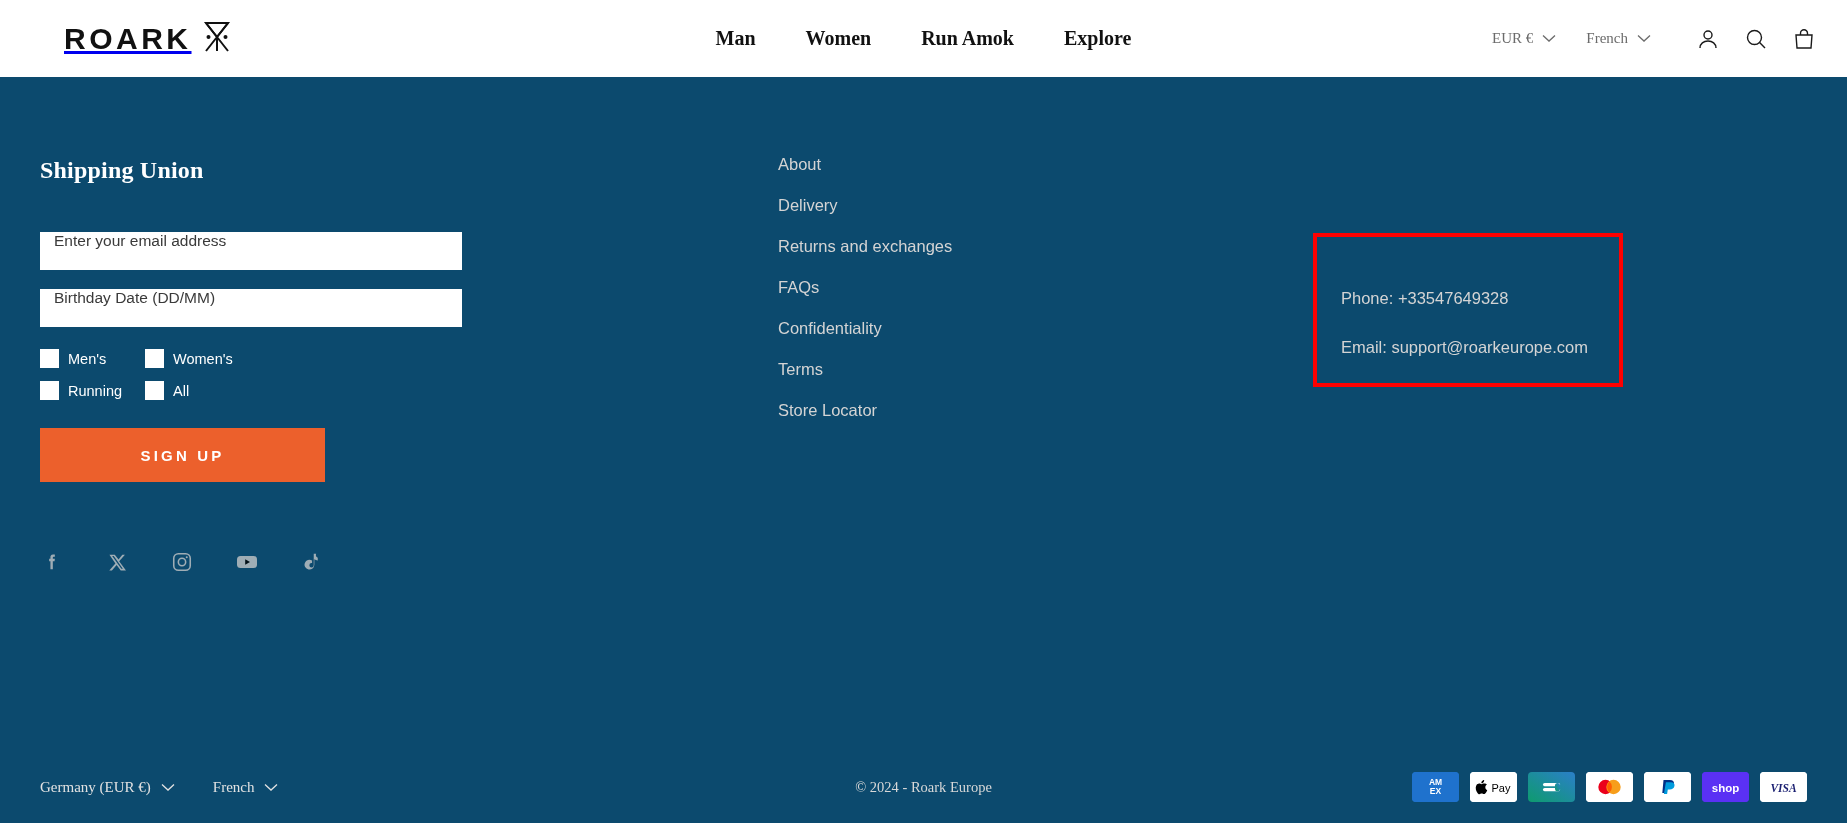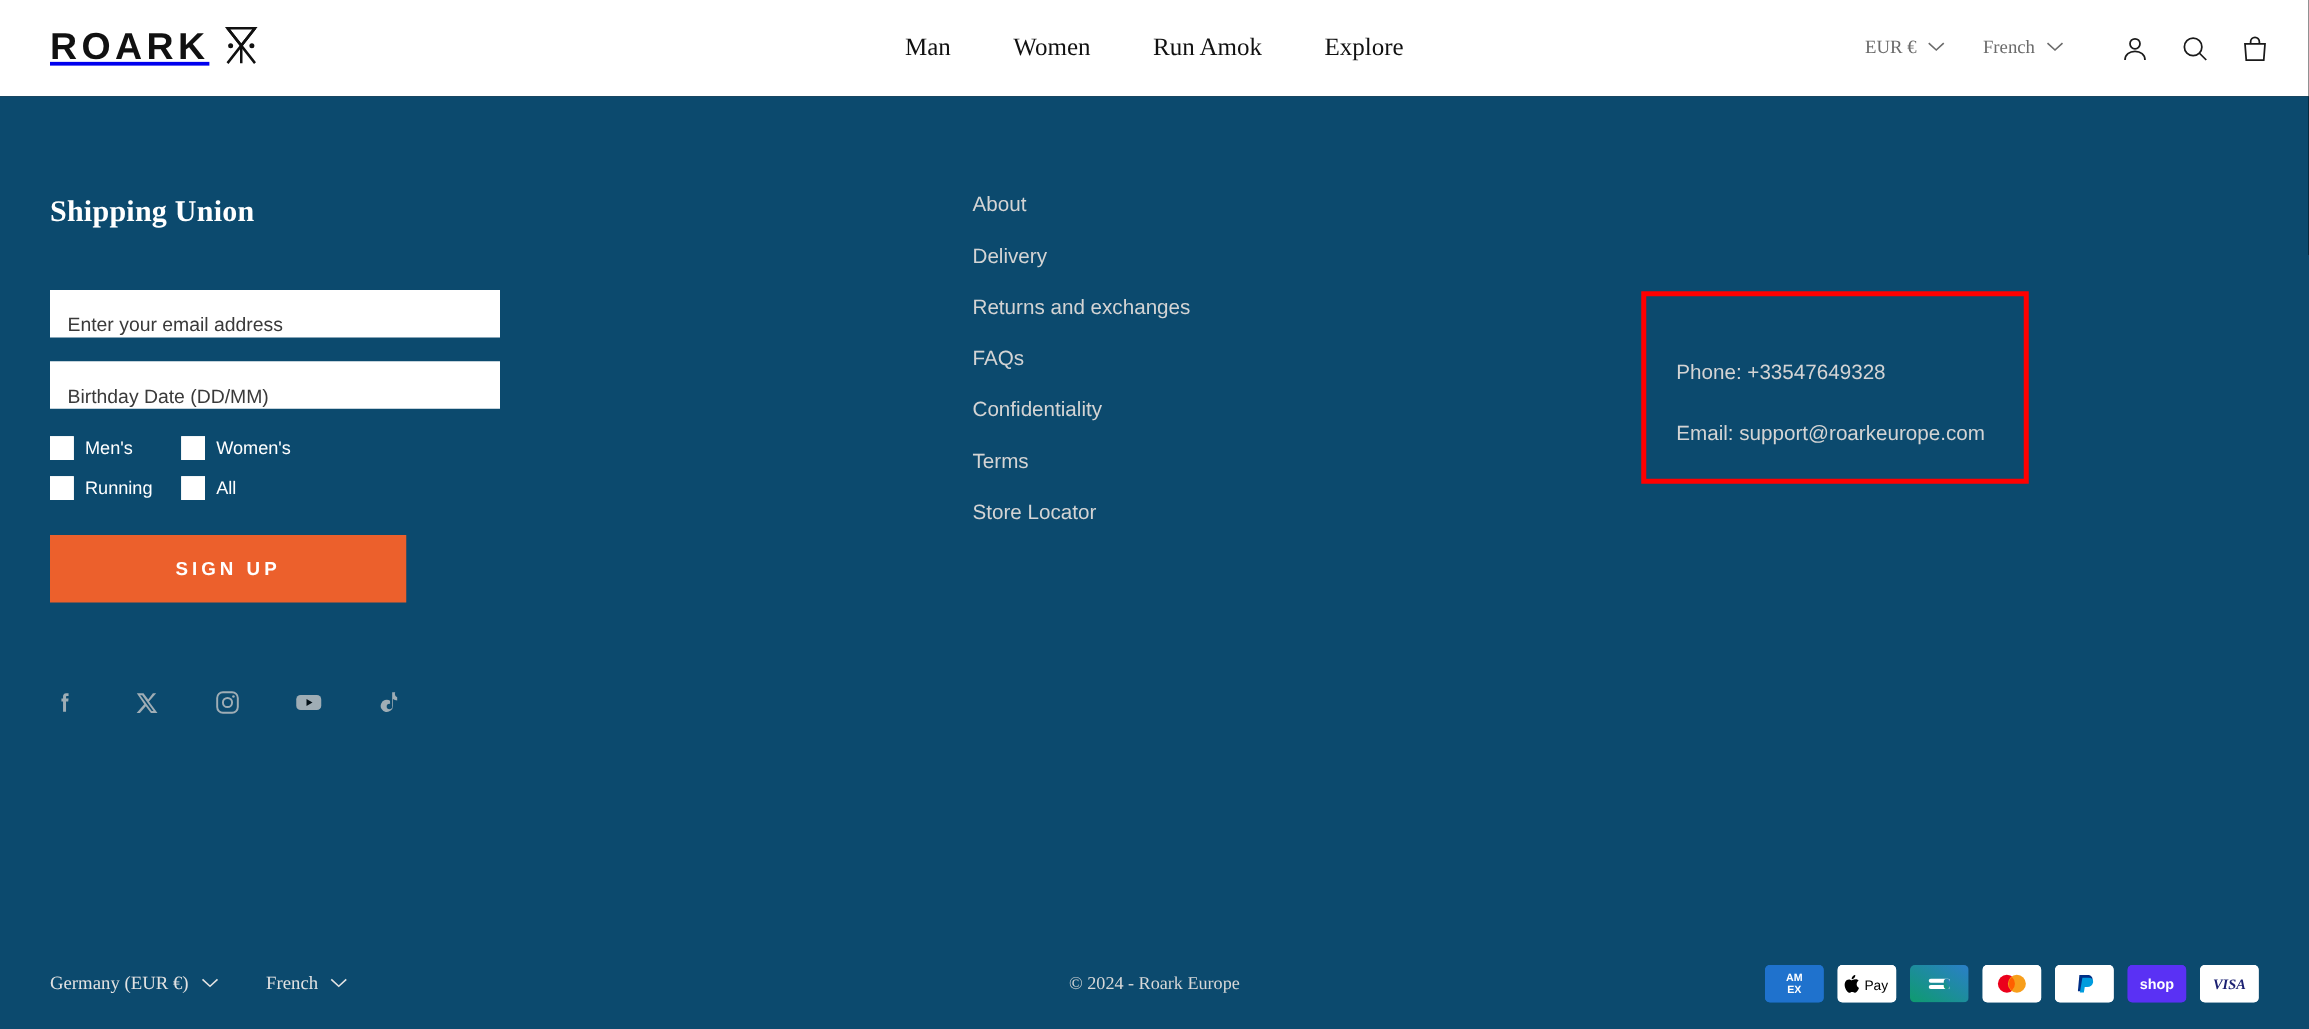--- a/index.html
+++ b/index.html
@@ -28,30 +28,32 @@
     display: flex;
     align-items: center;
     gap: 6px;
   }
   .logo-text {
     font-family: "Liberation Sans", sans-serif;
     font-size: 30px;
     font-weight: 700;
     letter-spacing: 3.5px;
     color: #111;
+    margin-left: 24px;
   }
   .logo-mark { display: block; }
 
   .main-nav {
     position: absolute;
     left: 50%;
     transform: translateX(-50%);
     display: flex;
     align-items: flex-start;
     gap: 50px;
+    font-weight: bold;
   }
   .nav-link {
     font-family: "Liberation Serif", serif;
     font-size: 20px;
     color: #111;
     text-decoration: none;
     white-space: nowrap;
     cursor: pointer;
   }
 
@@ -103,30 +105,30 @@
   .signup-desc {
     margin-top: 28px;
     font-size: 16.5px;
     line-height: 1.55;
     color: #d2d2d2;
     width: 370px;
   }
 
   .field {
     margin-top: 0;
-    width: 360px;
+    width: 422px;
     height: 38px;
     background: #ffffff;
     border: none;
     color: #333;
     font-size: 15.5px;
     font-family: "Liberation Sans", sans-serif;
     padding: 0 14px;
     display: flex;
-    align-items: flex-end;
+    align-items: flex-start;
   }
   .field-email { margin-top: 48px; }
   .field-bday  { margin-top: 19px; }
   .field-text { color: #3a3a3a; }
 
   .checkgrid {
     margin-top: 22px;
     width: 250px;
     display: grid;
     grid-template-columns: 105px auto;

